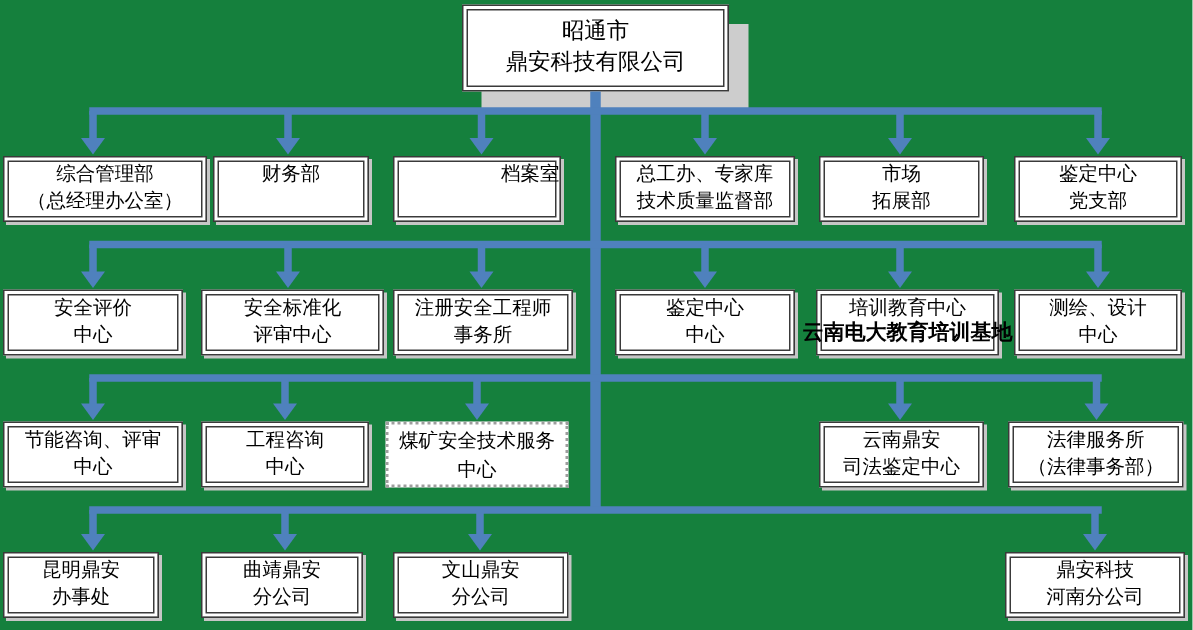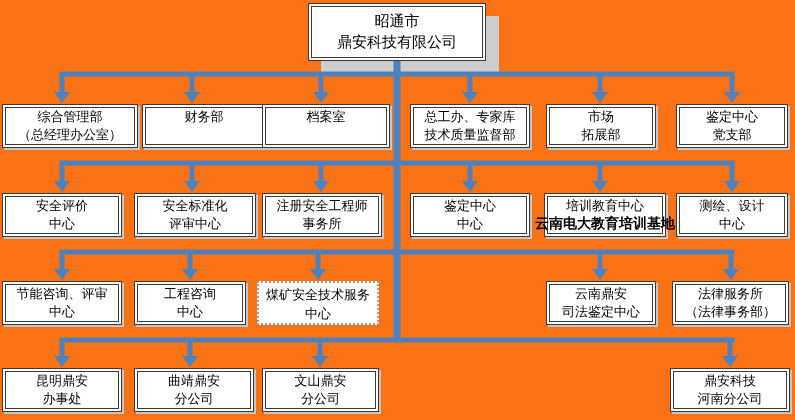--- a/index.html
+++ b/index.html
@@ -1,18 +1,18 @@
 <!DOCTYPE html>
 <html><head>
 <meta charset="utf-8">
 <style>
   html,body{margin:0;padding:0;background:#fff;}
   .canvas{
     position:relative;width:795px;height:420px;overflow:hidden;
-    font-family:Liberation Serif, serif;color:#000;background:#f97316;
+    font-family:Liberation Mono, monospace;color:#000;background:#15803d;
   }
   svg.connectors{position:absolute;left:0;top:0;z-index:3;pointer-events:none;}
   .node{
     position:absolute;height:44px;box-sizing:border-box;background:#fff;
     border:1px solid #3a3a3a;
     box-shadow: inset 0 0 0 2px #fff, inset 0 0 0 3px #3a3a3a, 2px 2px 0 #c6c6c6;
     display:flex;flex-direction:column;align-items:center;justify-content:flex-start;
     padding-top:3px;font-size:13px;line-height:1.42;text-align:center;z-index:2;
   }
   .node .label{white-space:pre-line;}
@@ -22,41 +22,41 @@
     font-size:15px;z-index:2;
     box-shadow: inset 0 0 0 2px #fff, inset 0 0 0 3px #3a3a3a, 13px 13px 0 #cdcdcd;
   }
   .node.dotted{
     border:2px dotted #9e9e9e;
     box-shadow:none;
     justify-content:flex-end;padding-top:0;
   }
   
   .r2c1{left:2px;top:104px;width:136px;}
-  .r2c2{left:142px;top:104px;width:124px;}
-  .r2c3{left:262px;top:104px;width:128px;}
+  .r2c2{left:142px;top:104px;width:104px;}
+  .r2c3{left:262px;top:104px;width:112px;align-items:flex-end;}
   .r2c4{left:410px;top:104px;width:120px;}
   .r2c5{left:546px;top:104px;width:110px;}
   .r2c6{left:676px;top:104px;width:112px;}
   
   .r3c1{left:2px;top:193px;width:120px;}
   .r3c2{left:134px;top:193px;width:122px;}
   .r3c3{left:262px;top:193px;width:120px;}
   .r3c4{left:410px;top:193px;width:120px;}
   .r3c5{left:544px;top:193px;width:122px;}
   .r3c6{left:676px;top:193px;width:112px;}
   
   .r4c1{left:2px;top:281px;width:120px;}
   .r4c2{left:134px;top:281px;width:112px;}
   .r4c3{left:257px;top:281px;width:122px;}
   .r4c4{left:546px;top:281px;width:110px;}
   .r4c5{left:672px;top:281px;width:117px;}
   
-  .r5c1{left:2px;top:368px;width:120px;}
-  .r5c2{left:134px;top:368px;width:120px;}
+  .r5c1{left:2px;top:368px;width:104px;}
+  .r5c2{left:134px;top:368px;width:108px;}
   .r5c3{left:262px;top:368px;width:117px;}
   .r5c4{left:670px;top:368px;width:120px;}
 </style>
 </head>
 <body>
 
 <div class="canvas">
 
   <svg class="connectors" width="795" height="420" viewBox="0 0 795 420">
     <g stroke="#4F81BD" fill="none">

